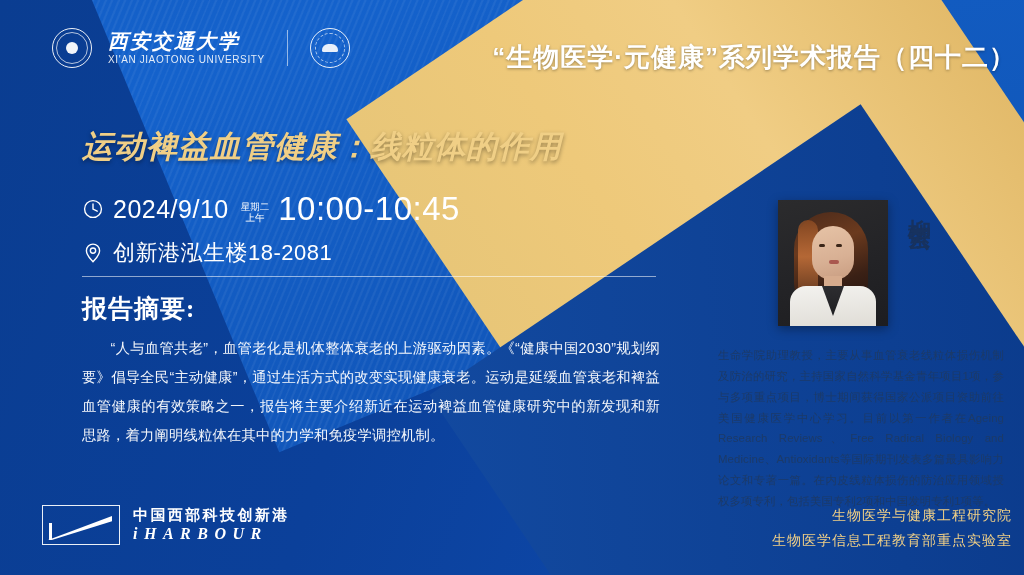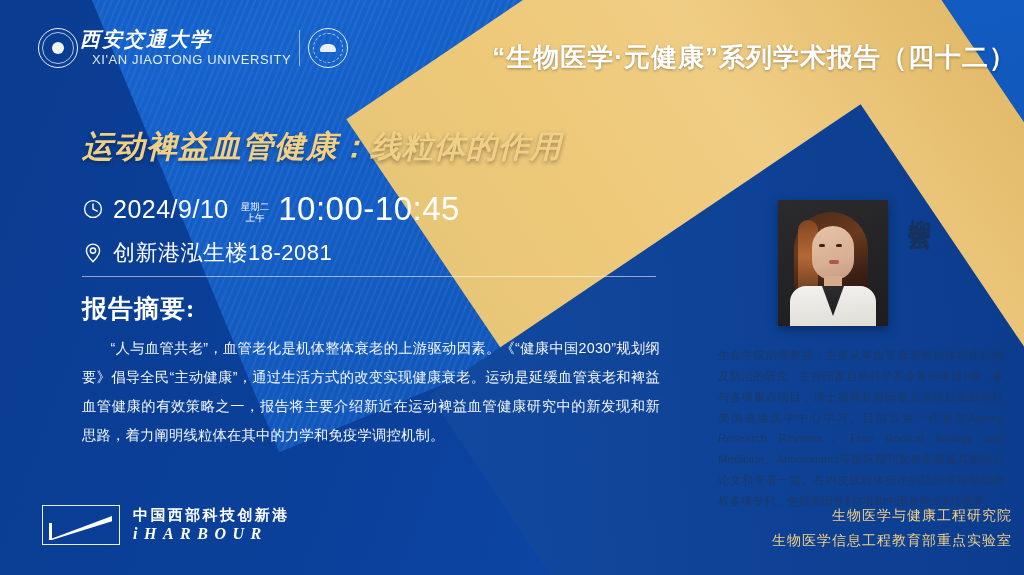--- a/index.html
+++ b/index.html
@@ -39,32 +39,32 @@
     background:linear-gradient(120deg,#12499f 0%,#0d3f92 60%,#0a3887 100%);
     transform:rotate(-34deg);transform-origin:center center;
   }
   .blue-corner-top{
     position:absolute;right:-280px;top:-320px;width:640px;height:560px;
     background:linear-gradient(200deg,#1462cc,#1055b6);
     transform:rotate(-34deg);transform-origin:center center;
   }
 
   
-  .header{position:absolute;left:38px;top:28px;display:flex;align-items:center;gap:2px;z-index:6;}
+  .header{position:absolute;left:52px;top:28px;display:flex;align-items:center;gap:16px;z-index:6;}
   .seal{width:38px;height:38px;border-radius:50%;border:1.6px solid rgba(255,255,255,.92);
         position:relative;flex:none;display:flex;align-items:center;justify-content:center;}
   .seal:before{content:"";position:absolute;inset:3px;border-radius:50%;border:1px solid rgba(255,255,255,.7);}
   .seal-core{width:12px;height:12px;border-radius:50%;background:rgba(255,255,255,.95);}
   .seal-gear{width:38px;height:38px;border-radius:50%;border:1.6px solid rgba(255,255,255,.9);
         position:relative;flex:none;display:flex;align-items:center;justify-content:center;}
   .seal-gear:before{content:"";position:absolute;inset:4px;border-radius:50%;border:1px dashed rgba(255,255,255,.65);}
   .seal-gear-core{width:16px;height:8px;border-radius:8px 8px 2px 2px;background:rgba(255,255,255,.9);}
   .logo-cn{color:#fff;font-size:20px;font-weight:bold;letter-spacing:2px;line-height:1.05;white-space:nowrap;
            font-family:"Liberation Serif","DejaVu Serif",serif;font-style:italic;}
-  .logo-en{color:rgba(255,255,255,.88);font-size:13px;letter-spacing:.6px;white-space:nowrap;margin-top:2px;margin-left:12px;}
+  .logo-en{color:rgba(255,255,255,.88);font-size:10px;letter-spacing:.6px;white-space:nowrap;margin-top:2px;}
   .logo-en-small{color:rgba(255,255,255,.85);font-size:9.5px;letter-spacing:.2px;white-space:nowrap;margin-top:2px;}
   .logo-divider{width:1px;height:36px;background:rgba(255,255,255,.55);margin:0 6px;}
 
   .series-title{
     position:absolute;right:8px;top:40px;z-index:7;
     color:#ffffff;font-size:26px;font-weight:bold;letter-spacing:1px;white-space:nowrap;
     text-shadow:0 1px 3px rgba(0,0,0,.35);
   }
 
   

